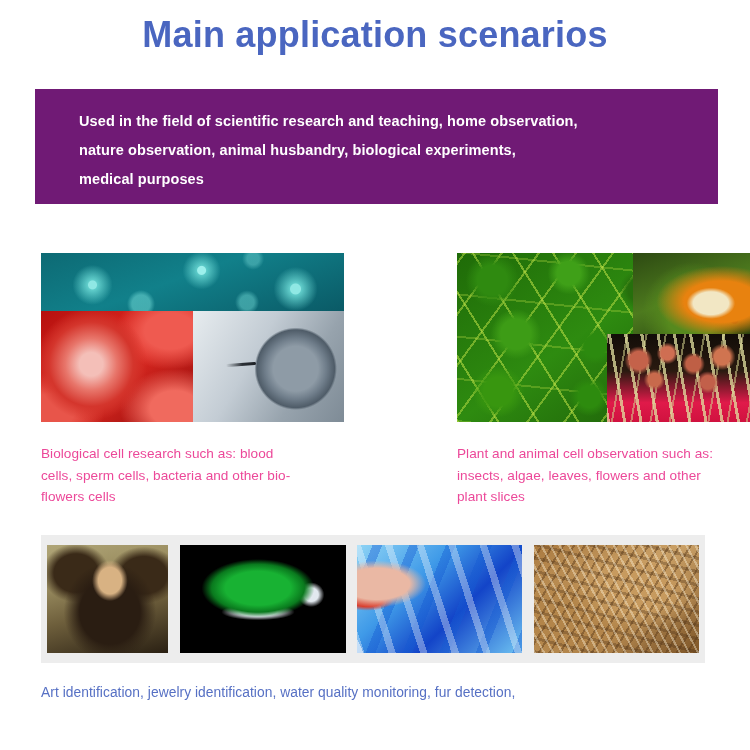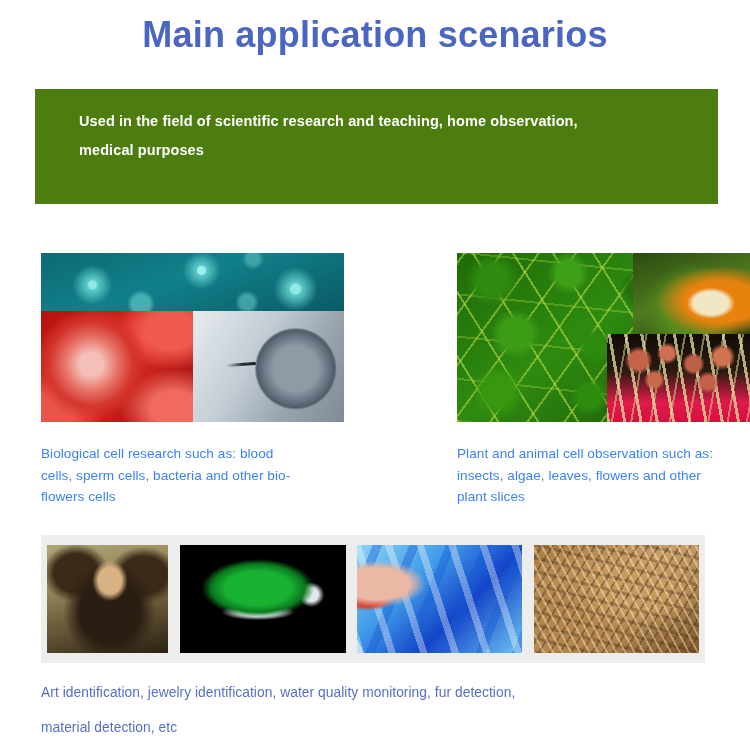--- a/index.html
+++ b/index.html
@@ -30,42 +30,42 @@
     white-space: nowrap;
   }
 
   
   #intro-banner {
     position: absolute;
     left: 35px;
     top: 89px;
     width: 683px;
     height: 115px;
-    background: #4d7c0f;
+    background: #701a75;
     box-sizing: border-box;
     padding: 18px 0 0 44px;
   }
   #intro-banner .banner-line {
     color: #ffffff;
     font-size: 14.5px;
     font-weight: 600;
     line-height: 29px;
     letter-spacing: 0.1px;
     white-space: nowrap;
   }
 
   
   .card { position: absolute; }
   .card-media {
     position: relative;
     overflow: hidden;
     background: #ffffff;
   }
   .card-caption {
-    color: #3b82f6;
+    color: #ec4899;
     font-size: 13.6px;
     line-height: 21.5px;
     letter-spacing: 0.05px;
   }
 
   #card-biological { left: 41px;  top: 253px; width: 303px; }
   #card-plant      { left: 414px; top: 253px; width: 294px; padding-left: 43px; }
 
   #card-biological .card-media { width: 303px; height: 169px; }
   #card-plant .card-media      { width: 294px; height: 169px; }
@@ -238,20 +238,21 @@
   }
   #bottom-caption .cap-line { white-space: nowrap; }
 </style>
 </head>
 <body>
 
 <div id="page-title">Main application scenarios</div>
 
 <div id="intro-banner">
   <div class="banner-line">Used in the field of scientific research and teaching, home observation,</div>
+  <div class="banner-line">nature observation, animal husbandry, biological experiments,</div>
   <div class="banner-line">medical purposes</div>
 </div>
 
 <div class="card" id="card-biological">
   <div class="card-media">
     <div class="bact-strip"></div>
     <div class="blood-cell"></div>
     <div class="sperm-egg"></div>
   </div>
   <div class="card-caption">
@@ -286,14 +287,13 @@
       <div class="art"></div>
     </div>
     <div class="thumb" id="thumb-fur">
       <div class="art"></div>
     </div>
   </div>
 </div>
 
 <div id="bottom-caption">
   <div class="cap-line">Art identification, jewelry identification, water quality monitoring, fur detection,</div>
-  <div class="cap-line">material detection, etc</div>
 </div>
 
 </body></html>

